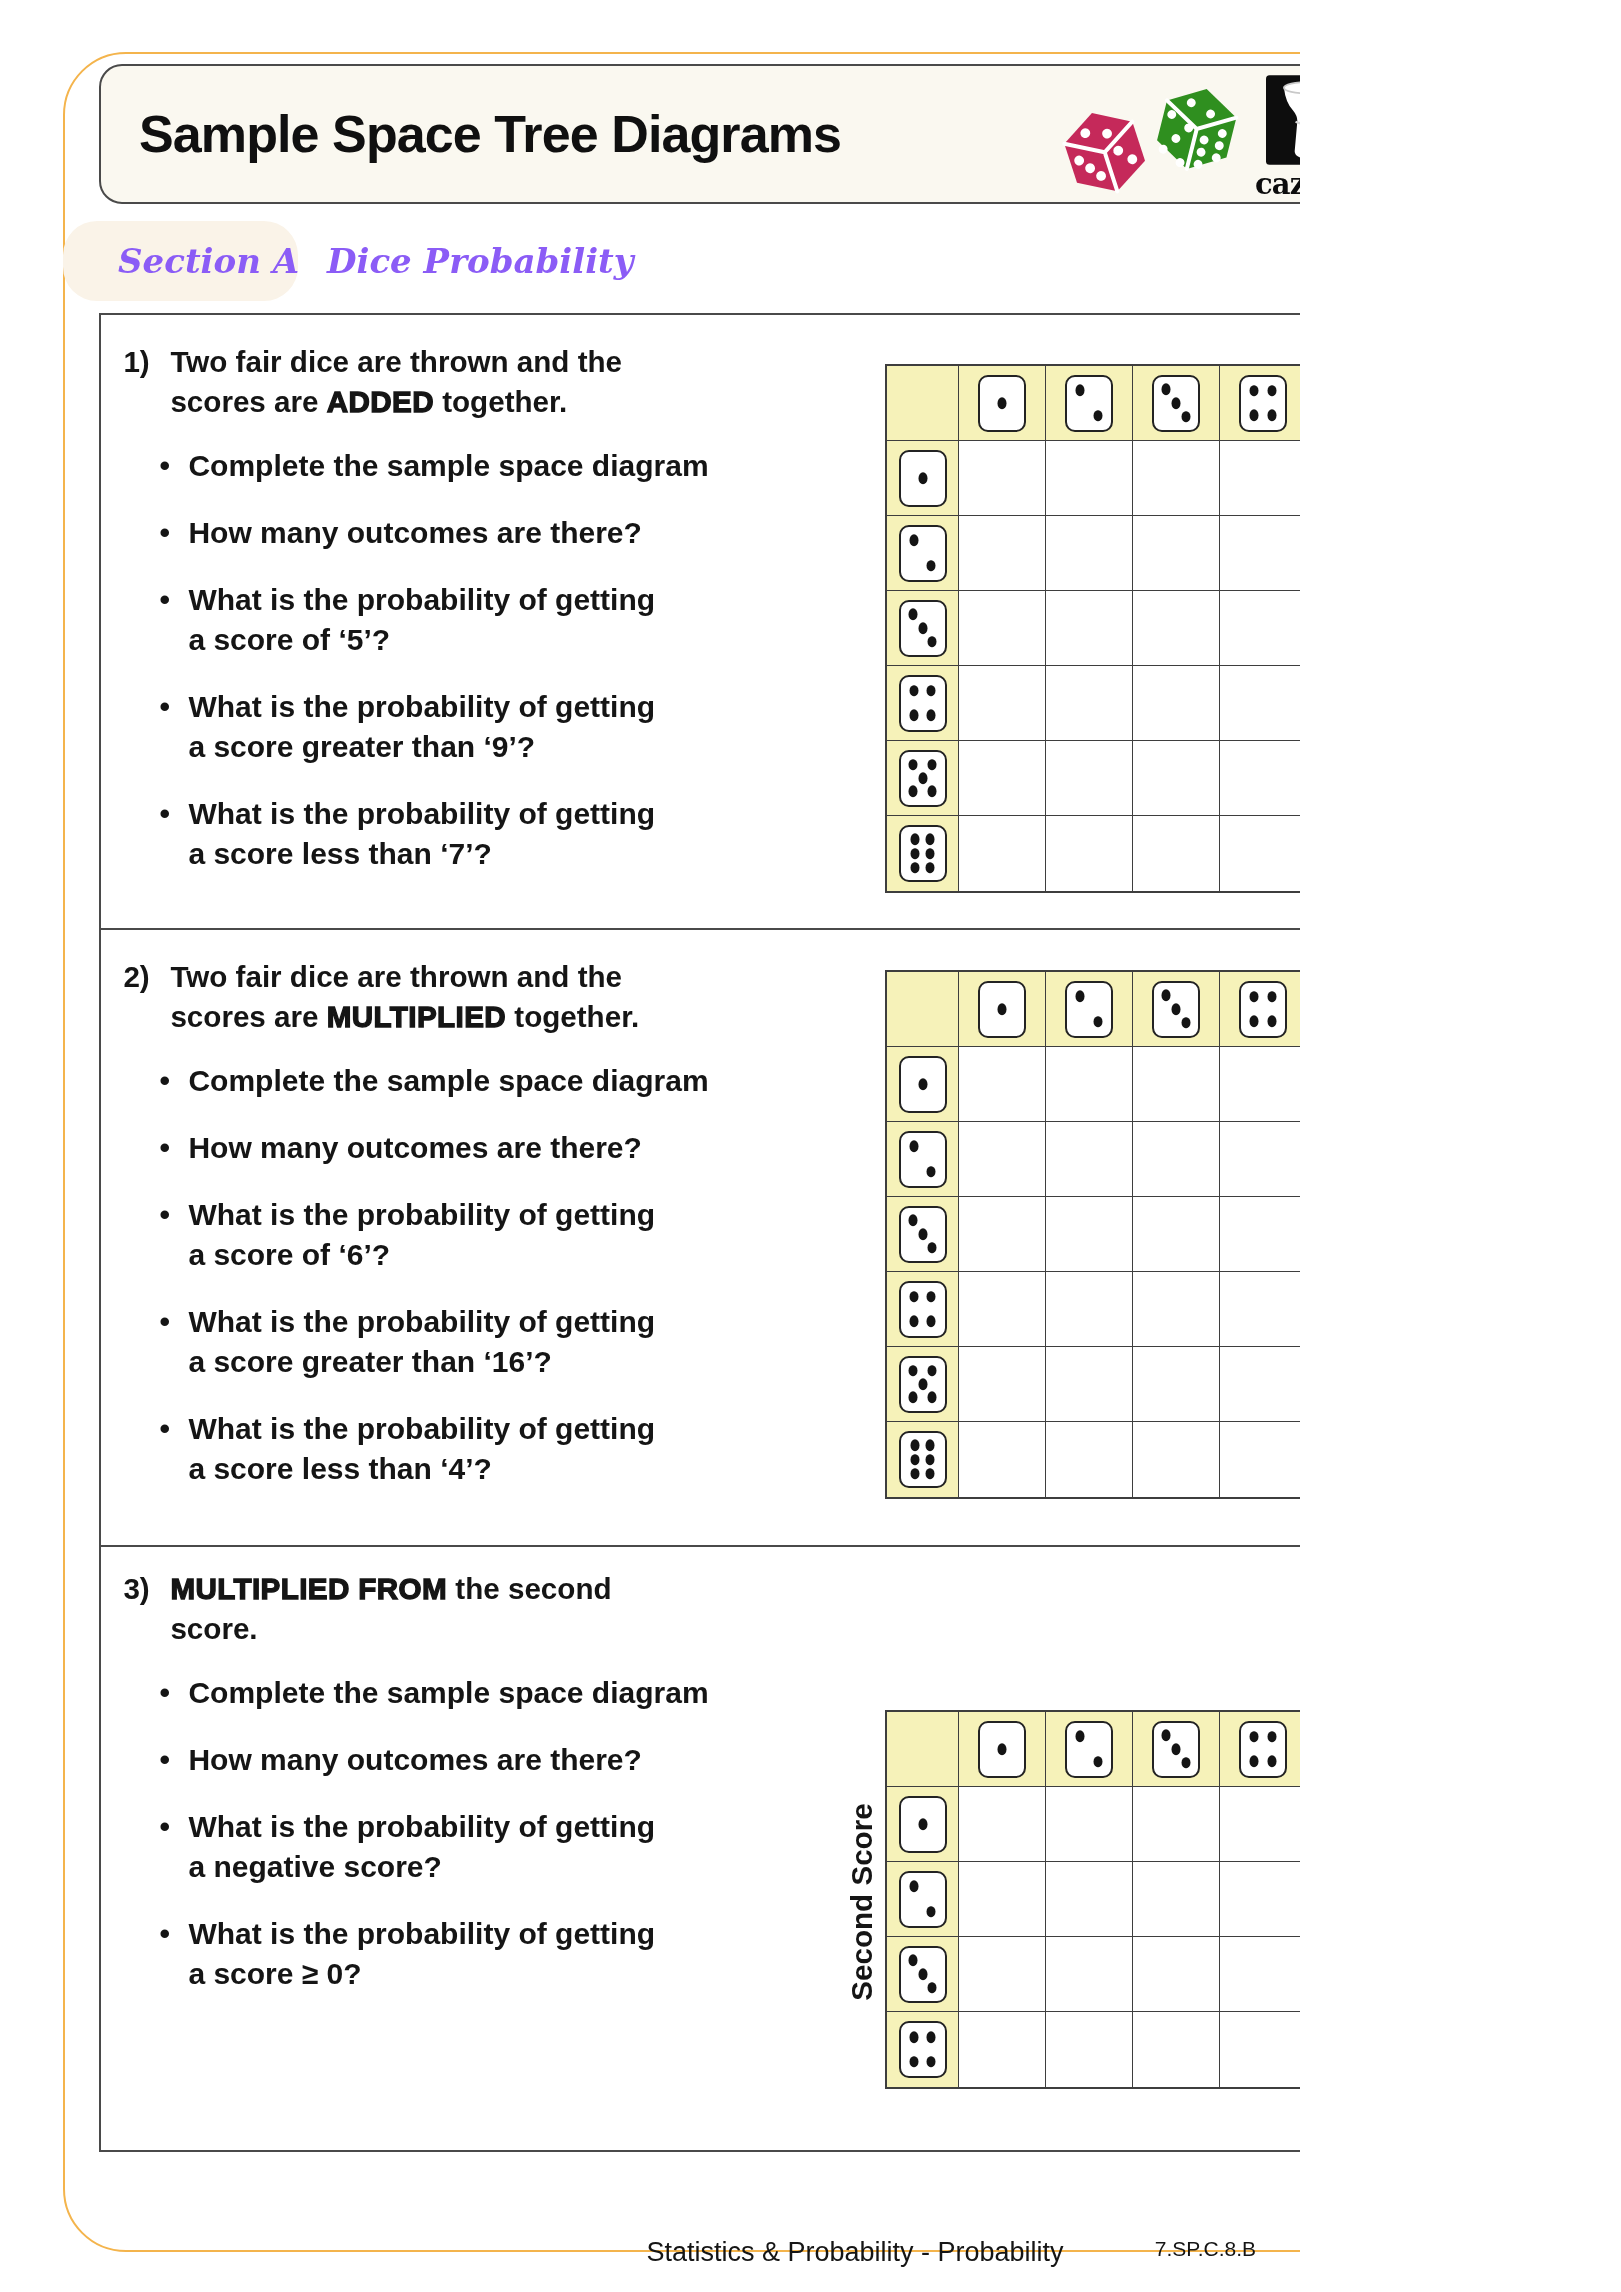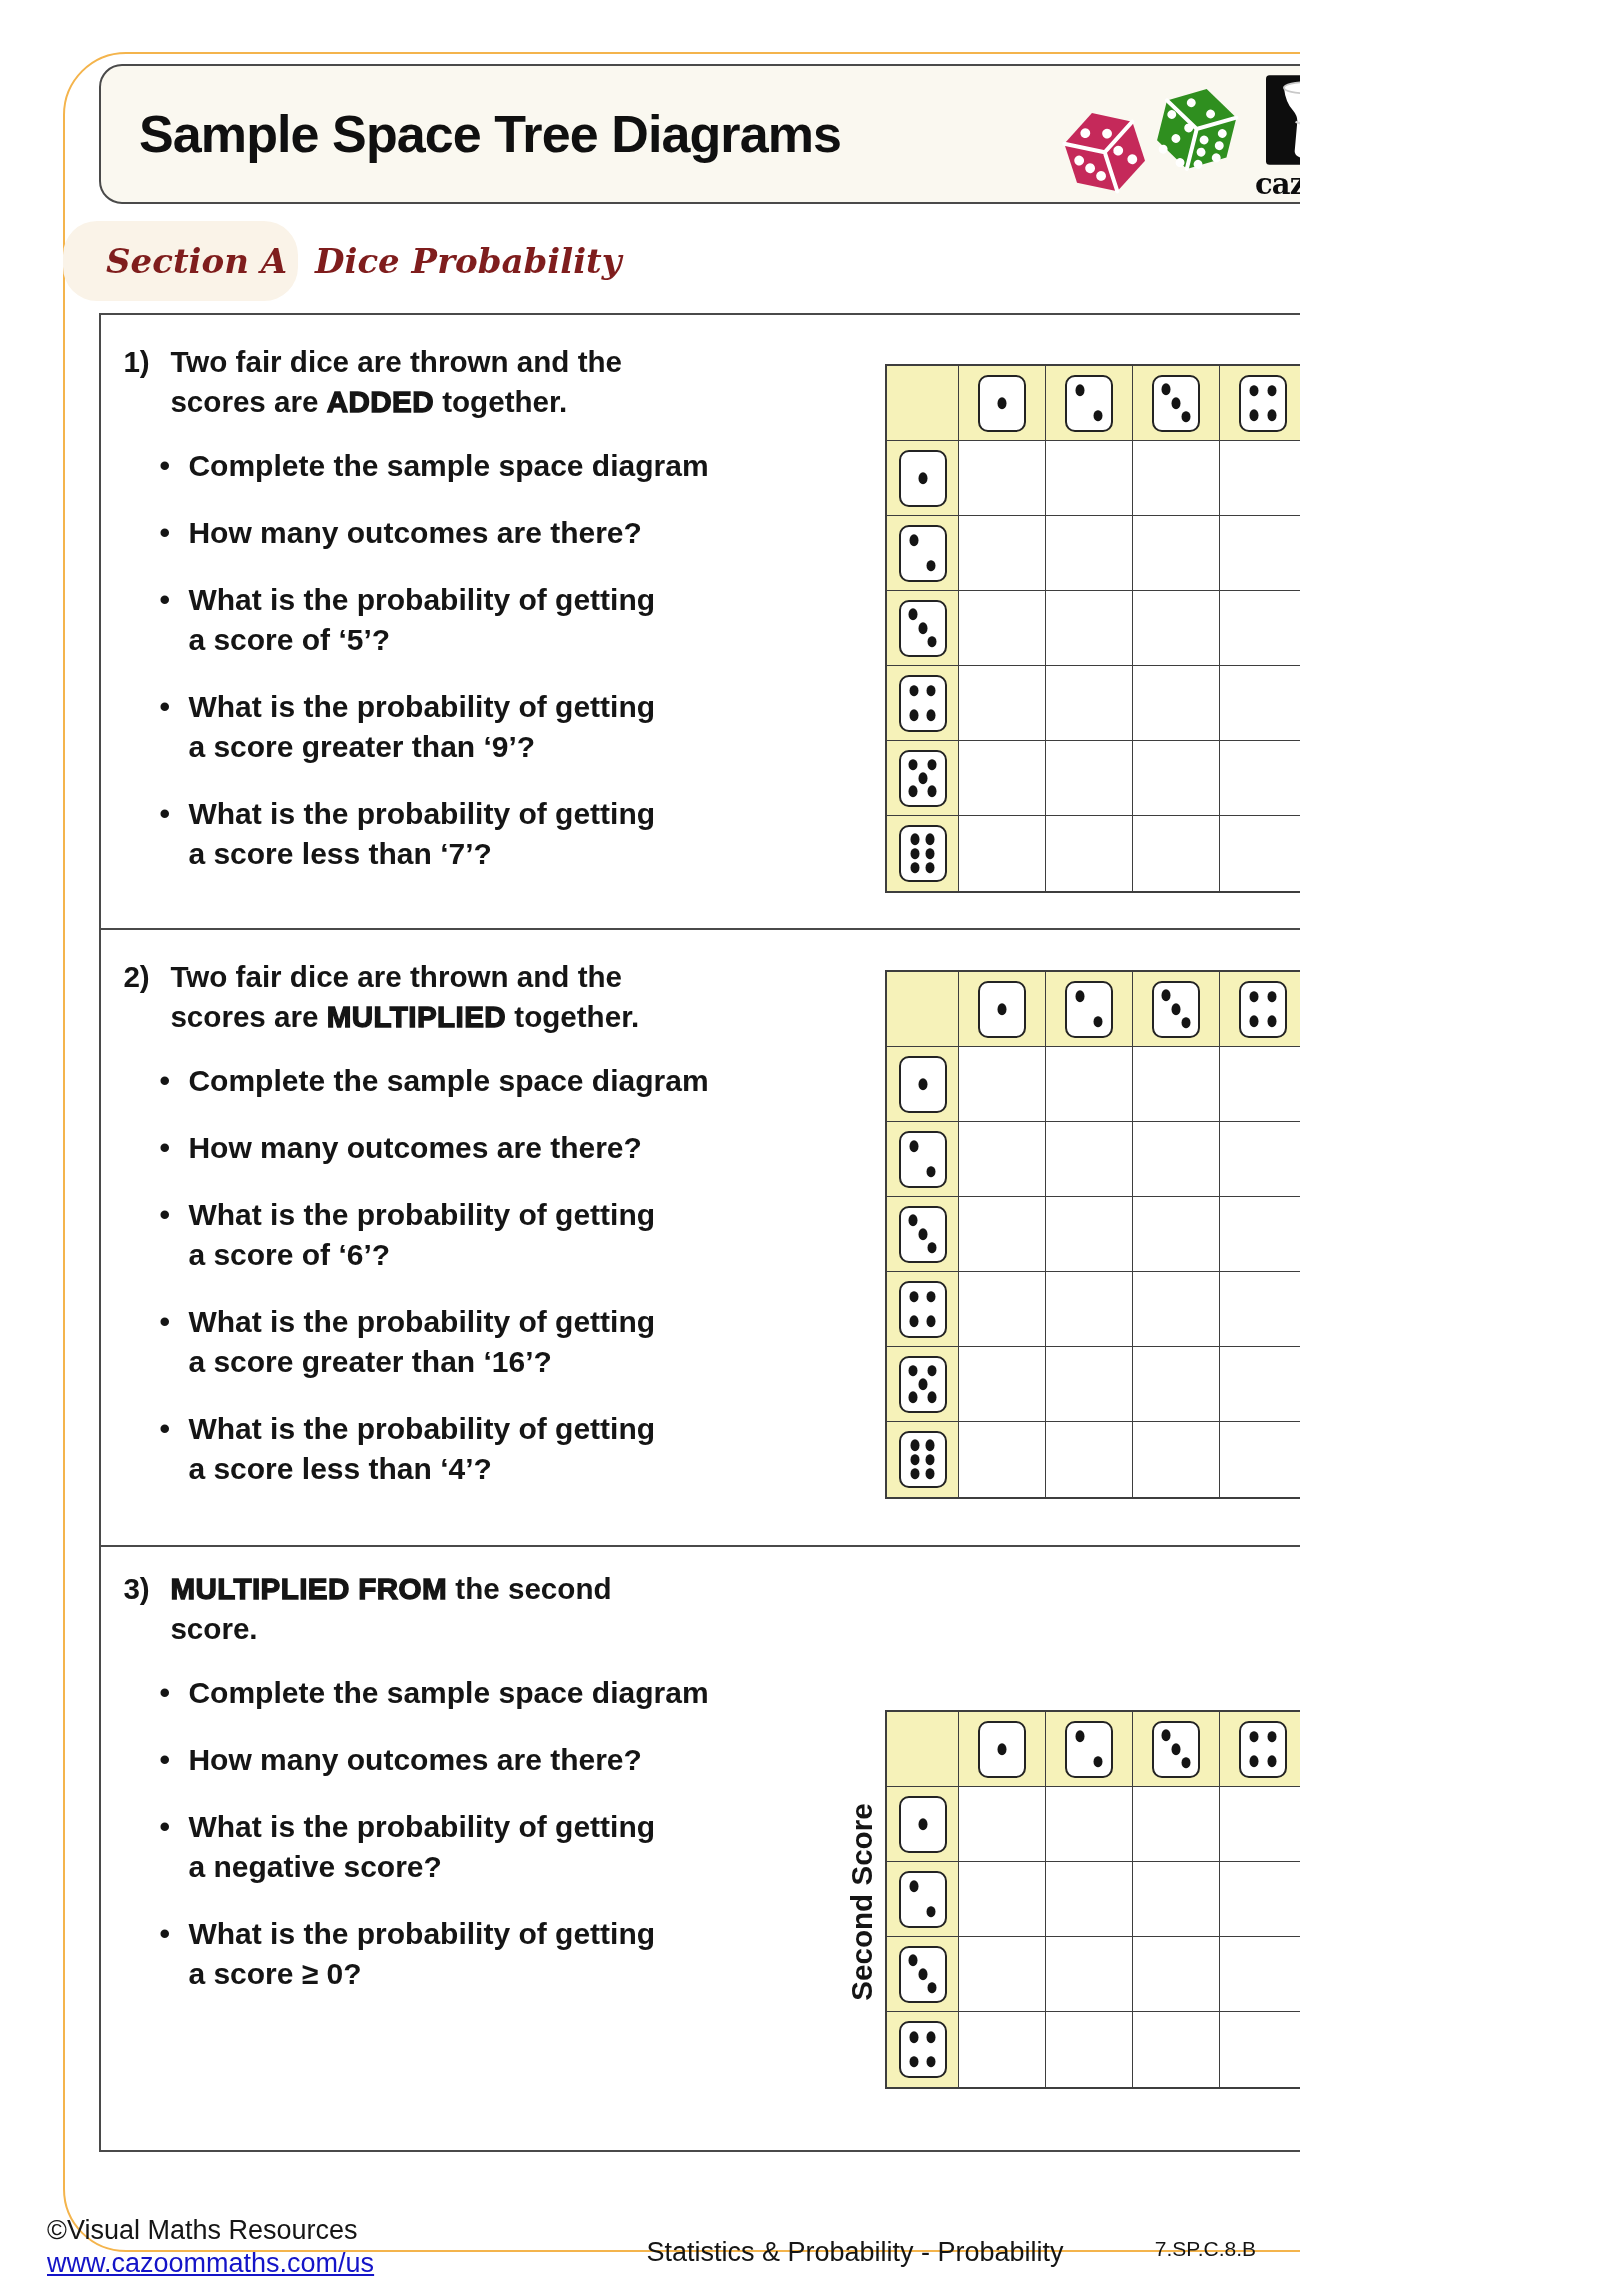--- a/index.html
+++ b/index.html
@@ -32,21 +32,21 @@
   .brand svg{display:block;margin:0 auto;width:86px;height:90px;}
   .brand-text{display:block;margin-top:1.8px;font-family:"DejaVu Serif",serif;font-weight:bold;
     font-size:29px;letter-spacing:-0.9px;color:#0d0d0d;}
 
   .mascot{position:absolute;left:1404px;top:47px;width:179px;height:233px;}
 
   
   .section-pill{position:absolute;left:63px;top:221px;width:235px;height:80px;
     background:var(--section-bg);border-radius:34px;}
   .section-pill span, .section-topic{font-family:"DejaVu Serif",serif;font-weight:bold;
-    font-style:italic;font-size:34px;color:#7f1d1d;}
+    font-style:italic;font-size:34px;color:#8b5cf6;margin-left:12px;}
   .section-pill span{position:absolute;left:43px;top:50%;transform:translateY(-50%);white-space:nowrap;}
   .section-topic{position:absolute;left:315px;top:221px;height:80px;line-height:80px;white-space:nowrap;}
 
   
   .main-box{position:absolute;left:99px;top:313px;width:1424px;height:1839px;
     background:#fff;border:2.7px solid var(--box-border);}
   .qsec{position:absolute;left:0;width:100%;}
   .qsec.s1{top:0;height:613px;}
   .qsec.s2{top:613px;height:616px;border-top:2.7px solid var(--box-border);}
   .qsec.s3{top:1230px;height:609px;border-top:2.7px solid var(--box-border);}
@@ -596,21 +596,17 @@
             <div class="cell last-row"></div>
             <div class="cell last-row"></div>
             <div class="cell last-row"></div>
             <div class="cell last-row"></div>
           </div>
       </div>
     </section>
 
   </div>
 
-  <div class="footer-left">
-    <div>©Visual Maths Resources</div>
-    <a>www.cazoommaths.com/us</a>
-  </div>
   <div class="footer-center">Statistics &amp; Probability - Probability</div>
   <div class="footer-right">7.SP.C.8.B</div>
 
 </div>
 
 
 </body></html>

